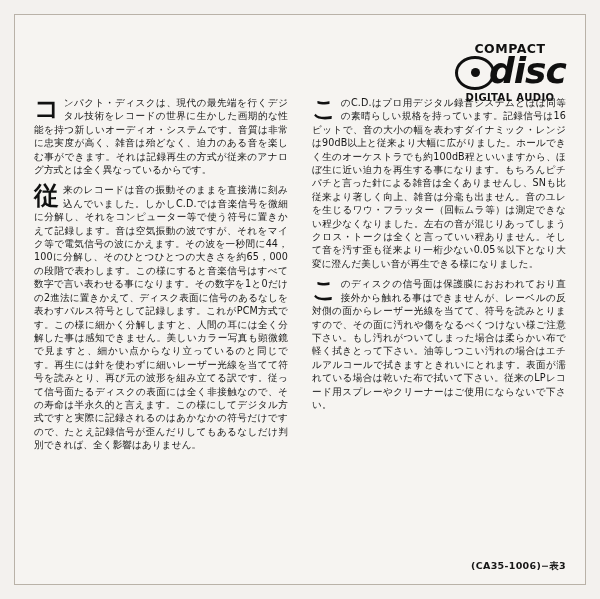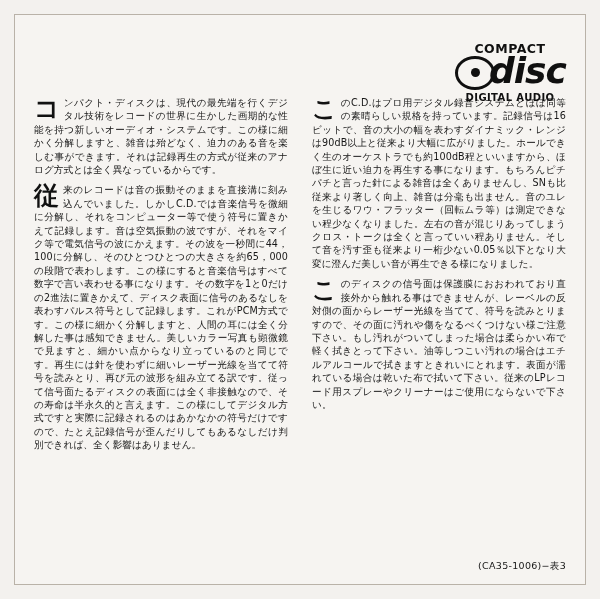--- a/index.html
+++ b/index.html
@@ -143,20 +143,21 @@
     font-size: 24px;
   }
   
   .footer {
     position: absolute;
     right: 34px;
     bottom: 26px;
     font-size: 9.5px;
     color: #171717;
     letter-spacing: 0.3px;
+    font-weight: bold;
   }
 </style>
 </head>
 <body>
 
 <div class="page">
   <div class="panel-border"></div>
 
   <div class="cd-logo">
     <span class="word-compact">COMPACT</span>
@@ -166,21 +167,21 @@
         <span class="disc-text">disc</span>
       </span>
     </span>
     <span class="word-digital">DIGITAL AUDIO</span>
   </div>
 
   <div class="columns">
     <div class="col">
       <div class="para drop">
         <span class="dropcap">コ</span>
-        <span>ンパクト・ディスクは、現代の最先端を行くデジタル技術をレコードの世界に生かした画期的な性能を持つ新しいオーディオ・システムです。この様に細かく分解しますと、雑音は殆どなく、迫力のある音を楽しむ事ができます。それは記録再生の方式が従来のアナログ方式とは全く異なっているからです。</span>
+        <span>ンパクト・ディスクは、現代の最先端を行くデジタル技術をレコードの世界に生かした画期的な性能を持つ新しいオーディオ・システムです。音質は非常に忠実度が高く、雑音は殆どなく、迫力のある音を楽しむ事ができます。それは記録再生の方式が従来のアナログ方式とは全く異なっているからです。</span>
       </div>
       <div class="para drop">
         <span class="dropcap">従</span>
         <span>来のレコードは音の振動そのままを直接溝に刻み込んでいました。しかしC.D.では音楽信号を微細に分解し、それをコンピューター等で使う符号に置きかえて記録します。音は空気振動の波ですが、それをマイク等で電気信号の波にかえます。その波を一秒間に44，100に分解し、そのひとつひとつの大きさを約65，000の段階で表わします。この様にすると音楽信号はすべて数字で言い表わせる事になります。その数字を1と0だけの2進法に置きかえて、ディスク表面に信号のあるなしを表わすパルス符号として記録します。これがPCM方式です。この様に細かく分解しますと、人間の耳には全く分解した事は感知できません。美しいカラー写真も顕微鏡で見ますと、細かい点からなり立っているのと同じです。再生には針を使わずに細いレーザー光線を当てて符号を読みとり、再び元の波形を組み立てる訳です。従って信号面たるディスクの表面には全く非接触なので、その寿命は半永久的と言えます。この様にしてデジタル方式ですと実際に記録されるのはあかなかの符号だけですので、たとえ記録信号が歪んだりしてもあるなしだけ判別できれば、全く影響はありません。</span>
       </div>
     </div>
 
     <div class="col">
       <div class="para drop">
         <span class="dropcap small">こ</span>

